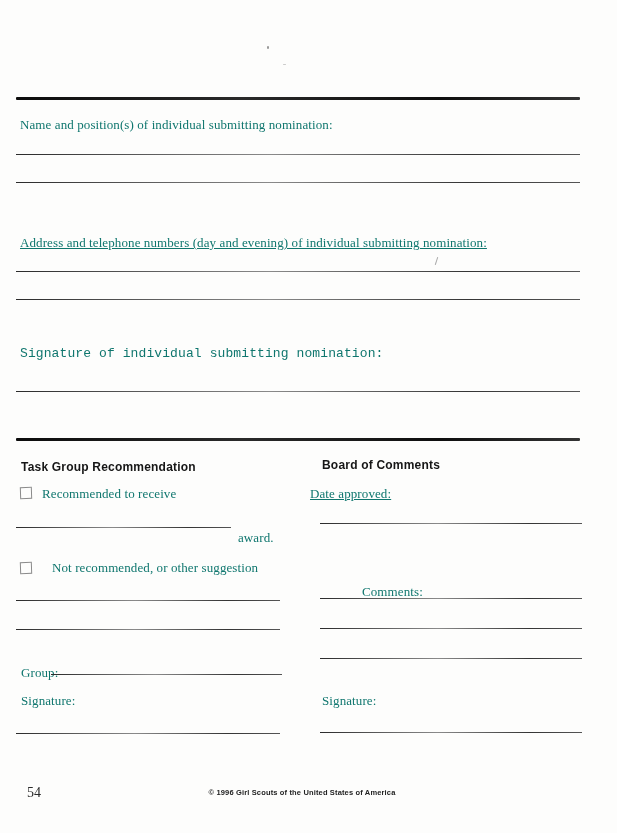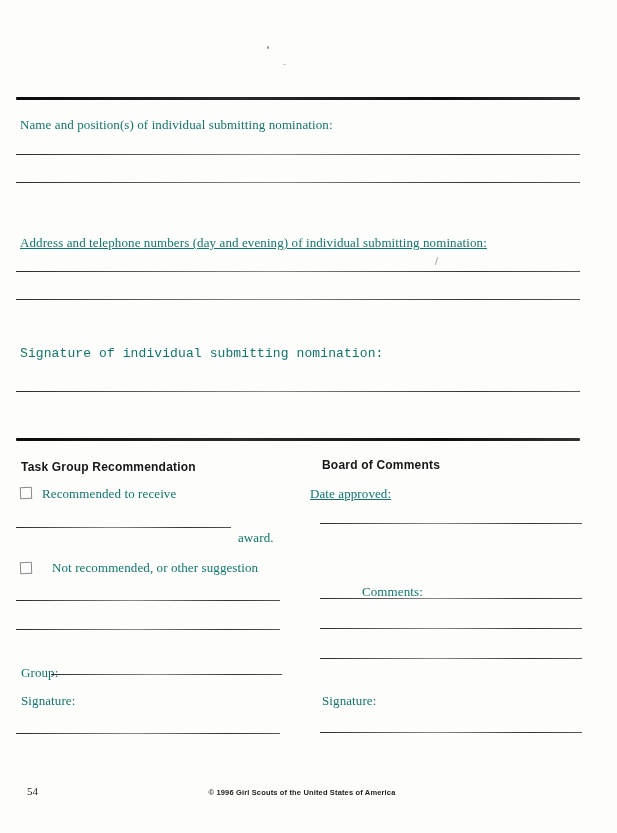--- a/index.html
+++ b/index.html
@@ -49,21 +49,21 @@
   .footer-copy{
     font-family:"Liberation Sans", sans-serif;
     font-weight:bold;
     font-size:7.5px;
     color:#222;
     letter-spacing:.15px;
     white-space:nowrap;
   }
   .page-num{
     font-family:"Liberation Serif", serif;
-    font-size:11px;
+    font-size:14px;
     color:#2a2a2a;
   }
   .speck{background:#9a9a9a;border-radius:1px;}
 </style>
 </head>
 <body>
 
 <div class="page">
 
   <div class="abs speck" style="left:267px;top:46px;width:2px;height:3px;"></div>

